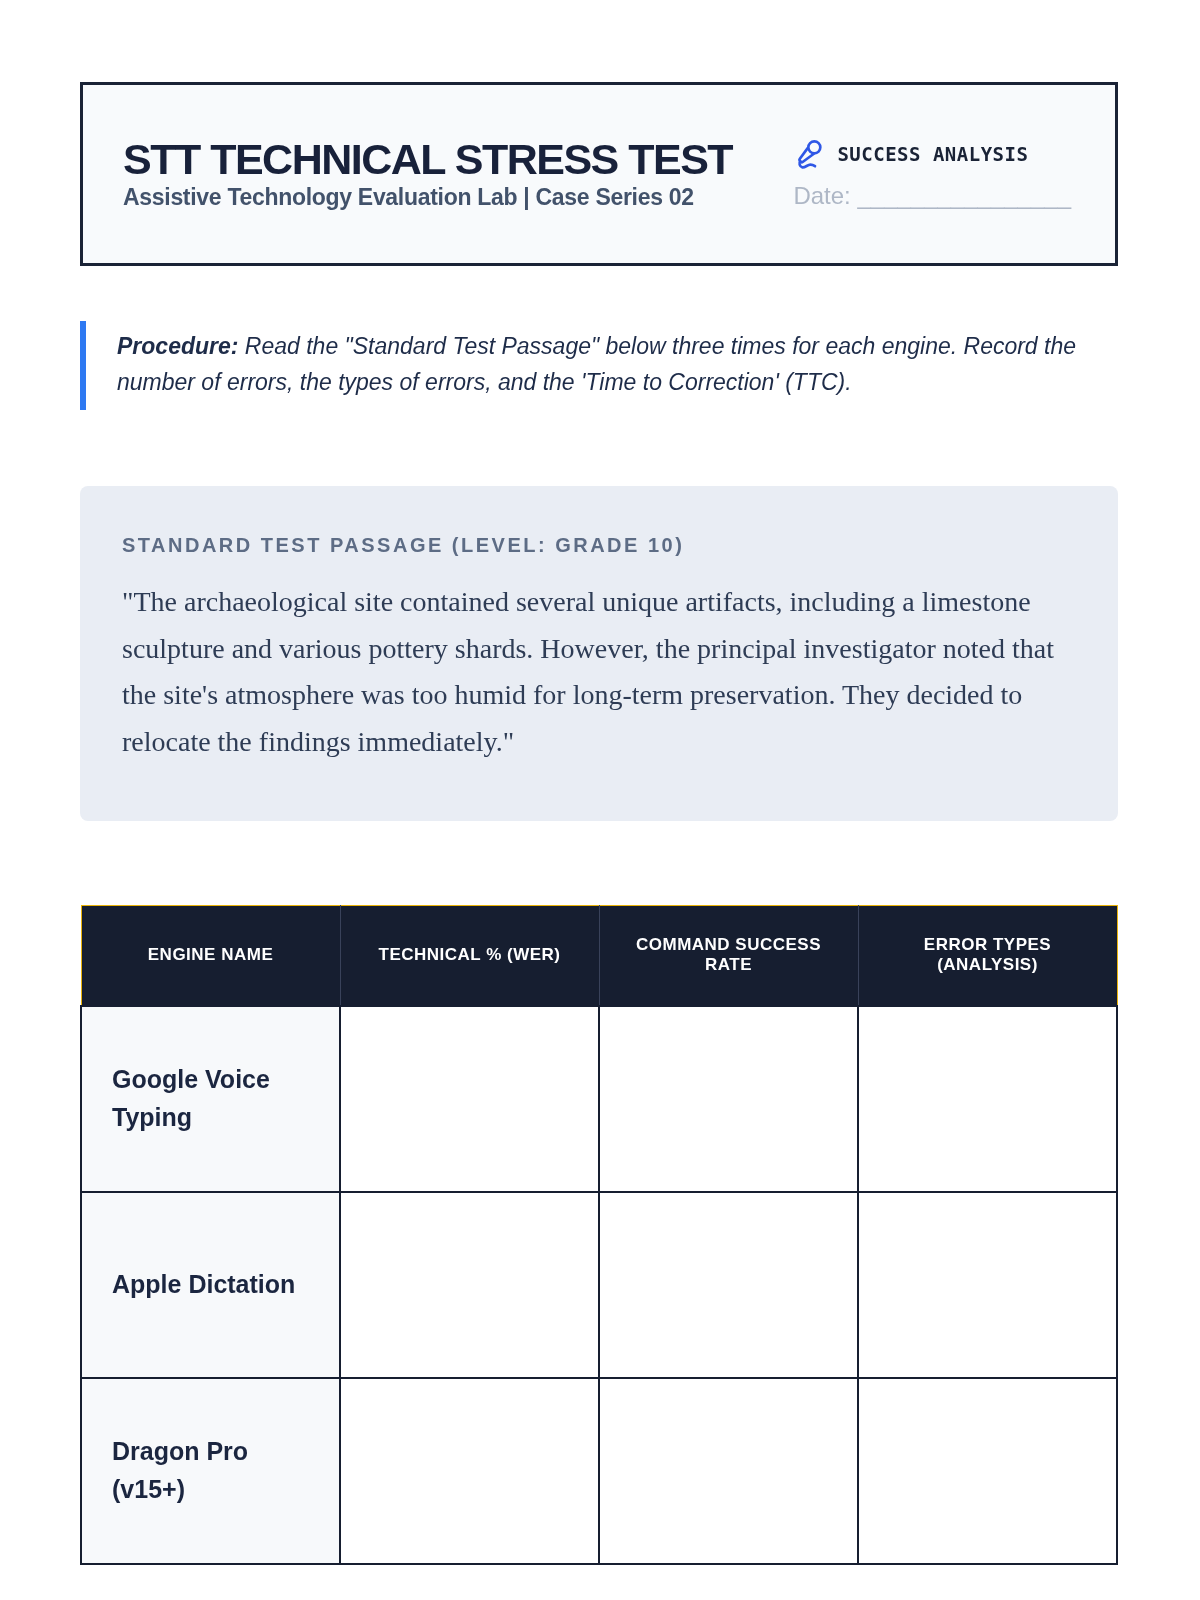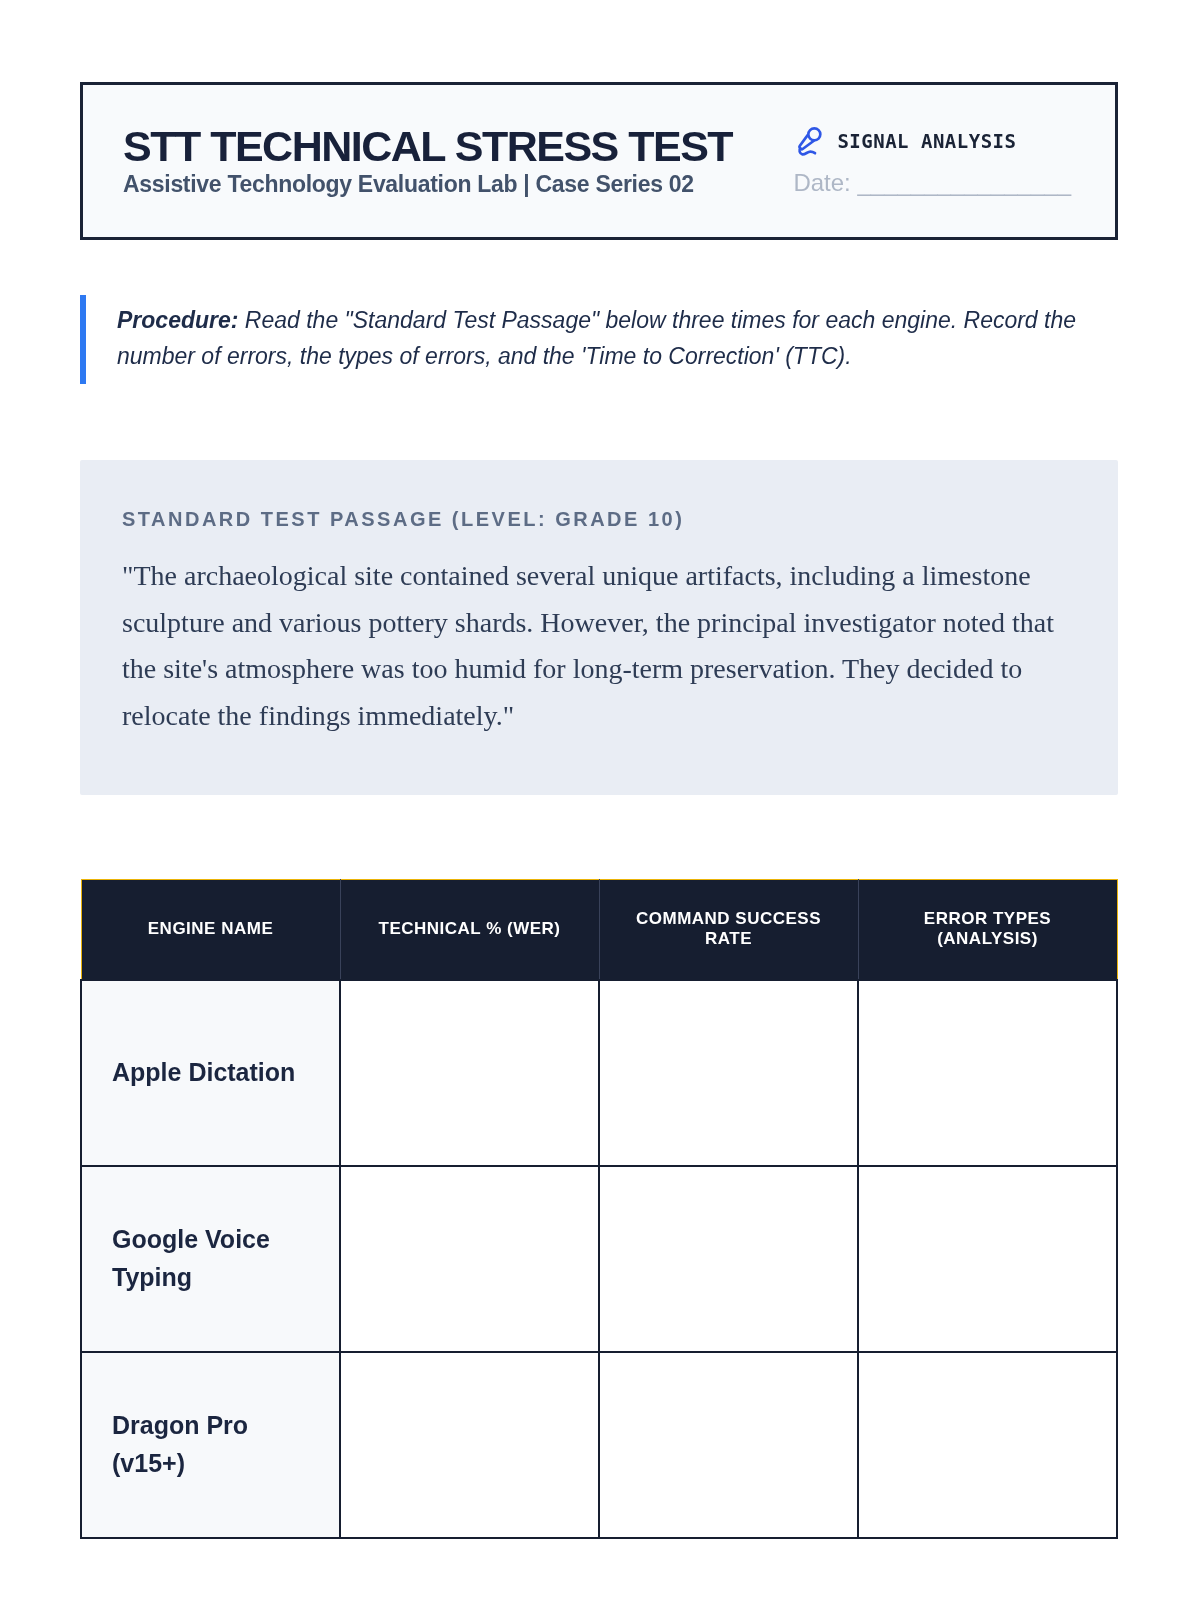--- a/index.html
+++ b/index.html
@@ -12,21 +12,21 @@
     color: #1a2438;
   }
   .page {
     width: 1038px;
     margin-left: 80px;
   }
 
   
   .header-box {
     margin-top: 82px;
-    height: 158px;
+    height: 184px;
     border: 3px solid #1a2336;
     background: #f8fafc;
     display: flex;
     align-items: center;
     justify-content: space-between;
     padding: 0 42px 0 40px;
   }
   .title {
     font-size: 43px;
     font-weight: 900;
@@ -74,21 +74,21 @@
     line-height: 1.55;
     color: #1e2c49;
     width: 1020px;
   }
   .procedure b { font-weight: 700; }
 
   
   .passage-card {
     margin-top: 76px;
     background: #e9edf4;
-    border-radius: 2px;
+    border-radius: 8px;
     padding: 48px 42px 56px 42px;
   }
   .passage-label {
     font-size: 20px;
     font-weight: 700;
     letter-spacing: 2.5px;
     color: #5d6c85;
   }
   .passage-text {
     margin-top: 22px;
@@ -148,21 +148,21 @@
     </div>
     <div class="badge-block">
       <div class="badge-row">
         <span>
           <svg width="32" height="32" viewBox="0 0 24 24" fill="none" stroke="#2f57e6" stroke-width="2" stroke-linecap="round" stroke-linejoin="round">
             <path d="m11 7.6-5.99 8.19a1 1 0 0 0 .1 1.3l.82.82a1 1 0 0 0 1.31.09L15.4 12"></path>
             <path d="M16.5 21.17C15.5 20.5 14.37 20 13 20c-2.06 0-3.93 2.36-6 2-2.07-.36-2.78-3.37-1.5-4.5"></path>
             <circle cx="16" cy="7" r="4.5"></circle>
           </svg>
         </span>
-        <span class="badge-label">SIGNAL ANALYSIS</span>
+        <span class="badge-label">SUCCESS ANALYSIS</span>
       </div>
       <div class="date-row">
         <span>Date:</span>
         <span>________________</span>
       </div>
     </div>
   </div>
 
   <div class="procedure">
     <b>Procedure:</b>
@@ -178,27 +178,27 @@
     <thead>
       <tr>
         <th>ENGINE NAME</th>
         <th>TECHNICAL % (WER)</th>
         <th>COMMAND SUCCESS RATE</th>
         <th>ERROR TYPES (ANALYSIS)</th>
       </tr>
     </thead>
     <tbody>
       <tr>
+        <th scope="row">Google Voice Typing</th>
+        <td></td>
+        <td></td>
+        <td></td>
+      </tr>
+      <tr>
         <th scope="row">Apple Dictation</th>
-        <td></td>
-        <td></td>
-        <td></td>
-      </tr>
-      <tr>
-        <th scope="row">Google Voice Typing</th>
         <td></td>
         <td></td>
         <td></td>
       </tr>
       <tr>
         <th scope="row">Dragon Pro (v15+)</th>
         <td></td>
         <td></td>
         <td></td>
       </tr>

